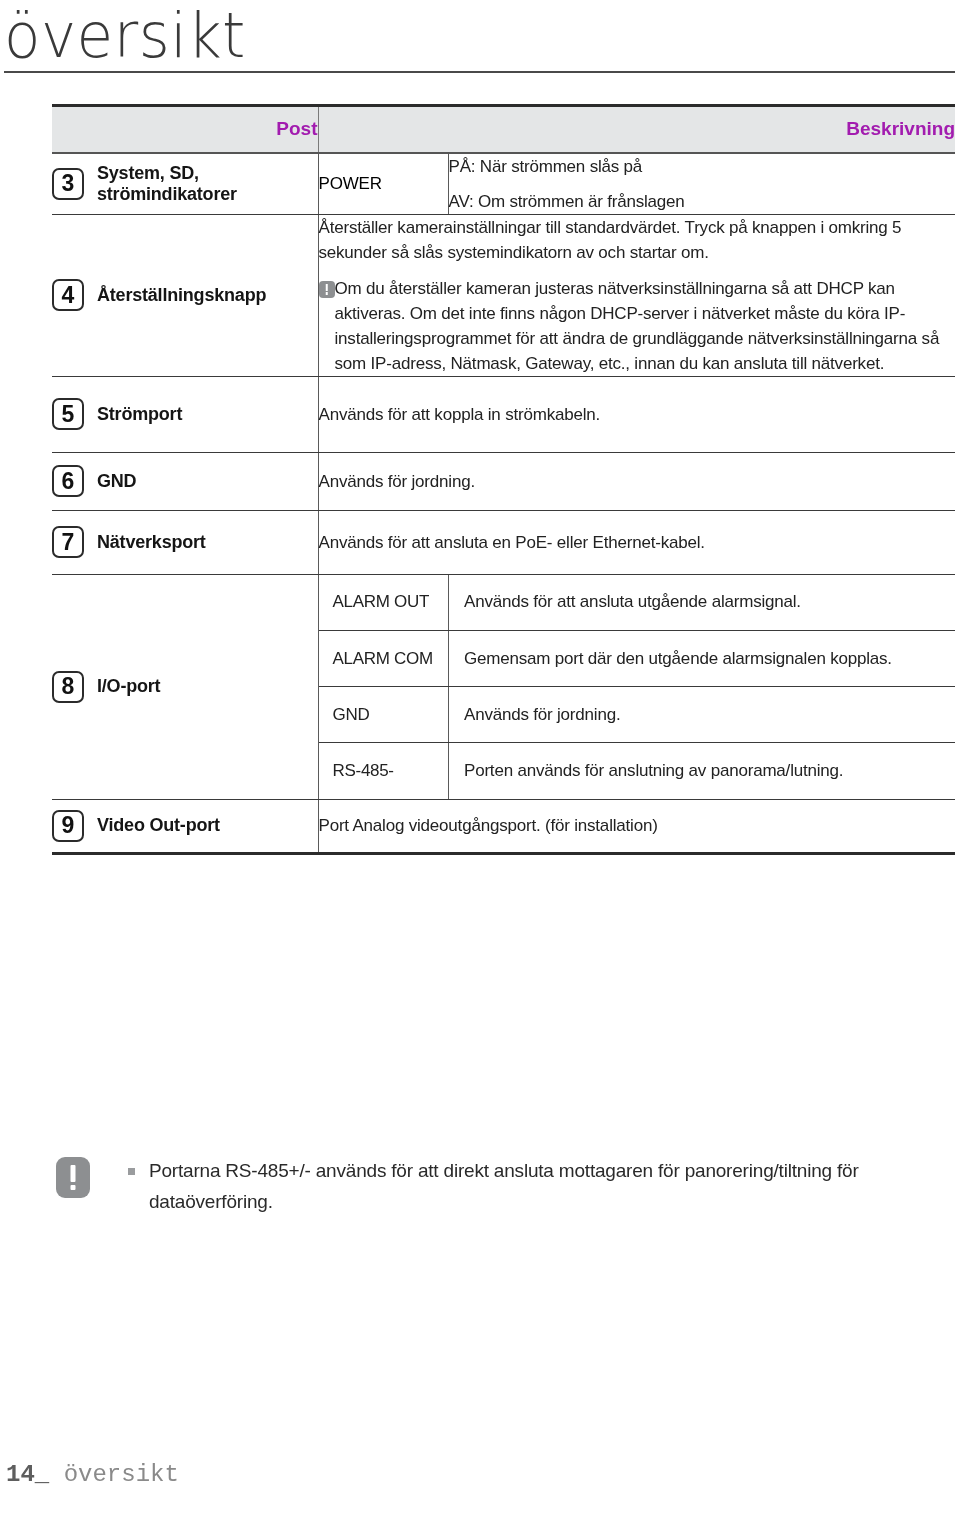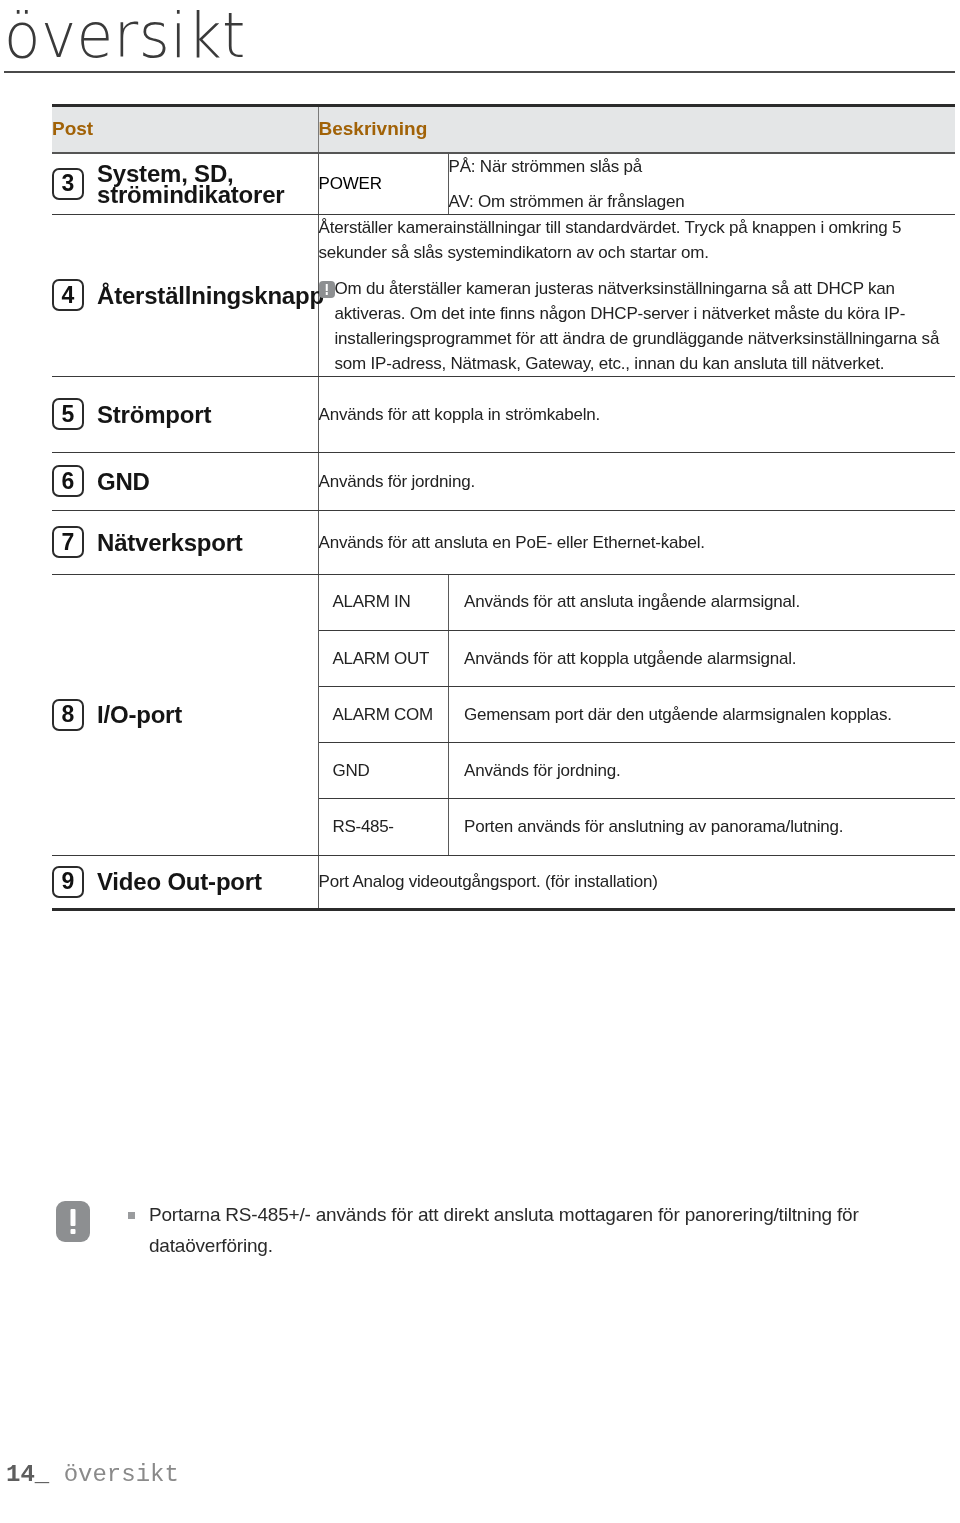--- a/index.html
+++ b/index.html
@@ -62,22 +62,22 @@
     vertical-align: middle;
     padding: 0;
   }
 
   
   .hdr-row th {
     background: #e4e6e7;
     height: 47px;
     font-size: 19px;
     font-weight: bold;
-    color: #a16207;
-    text-align: left;
+    color: #a21caf;
+    text-align: right;
     border-top: 3px solid #2b2b2b;
     border-bottom: 2px solid #555;
   }
   .hdr-sep {
     border-left: 1px solid #7a7a7a;
   }
 
   
   .colA { width: 266px; }     
   .colB { width: 130px; }     
@@ -103,21 +103,21 @@
     display: flex;
     align-items: center;
     justify-content: center;
     font-size: 23px;
     font-weight: bold;
     line-height: 1;
     color: #111;
     font-family: "Liberation Sans", sans-serif;
   }
   .item-label {
-    font-size: 24px;
+    font-size: 18px;
     font-weight: bold;
     line-height: 21px;
     color: #151515;
     letter-spacing: -0.2px;
   }
 
   .sub-cell {
     font-size: 17px;
     color: #000000;
     padding: 8px 8px 8px 14px;
@@ -209,21 +209,20 @@
 
   
   .footnote {
     position: absolute;
     left: 56px;
     top: 1155px;
     width: 870px;
     display: flex;
     align-items: flex-start;
     gap: 5px;
-    margin-top: 44px;
   }
   .fn-ico {
     flex: 0 0 auto;
     width: 34px;
     height: 41px;
     border-radius: 9px;
     background: #8d8f91;
     position: relative;
     margin-top: 2px;
   }
@@ -374,27 +373,23 @@
           <span class="item-label">I/O-port</span>
         </div>
       </td>
       <td colspan="2">
         <table class="io-sub">
           <colgroup>
                 <col style="width:130px">
                 <col>
               </colgroup>
           <tbody>
-                <tr>
-            <td class="io-name">ALARM IN</td>
-            <td class="io-desc">Används för att ansluta ingående alarmsignal.</td>
-          </tr>
           <tr>
             <td class="io-name">ALARM OUT</td>
-            <td class="io-desc">Används för att koppla utgående alarmsignal.</td>
+            <td class="io-desc">Används för att ansluta utgående alarmsignal.</td>
           </tr>
           <tr>
             <td class="io-name">ALARM COM</td>
             <td class="io-desc">Gemensam port där den utgående alarmsignalen kopplas.</td>
           </tr>
           <tr>
             <td class="io-name">GND</td>
             <td class="io-desc">Används för jordning.</td>
           </tr>
           <tr>

